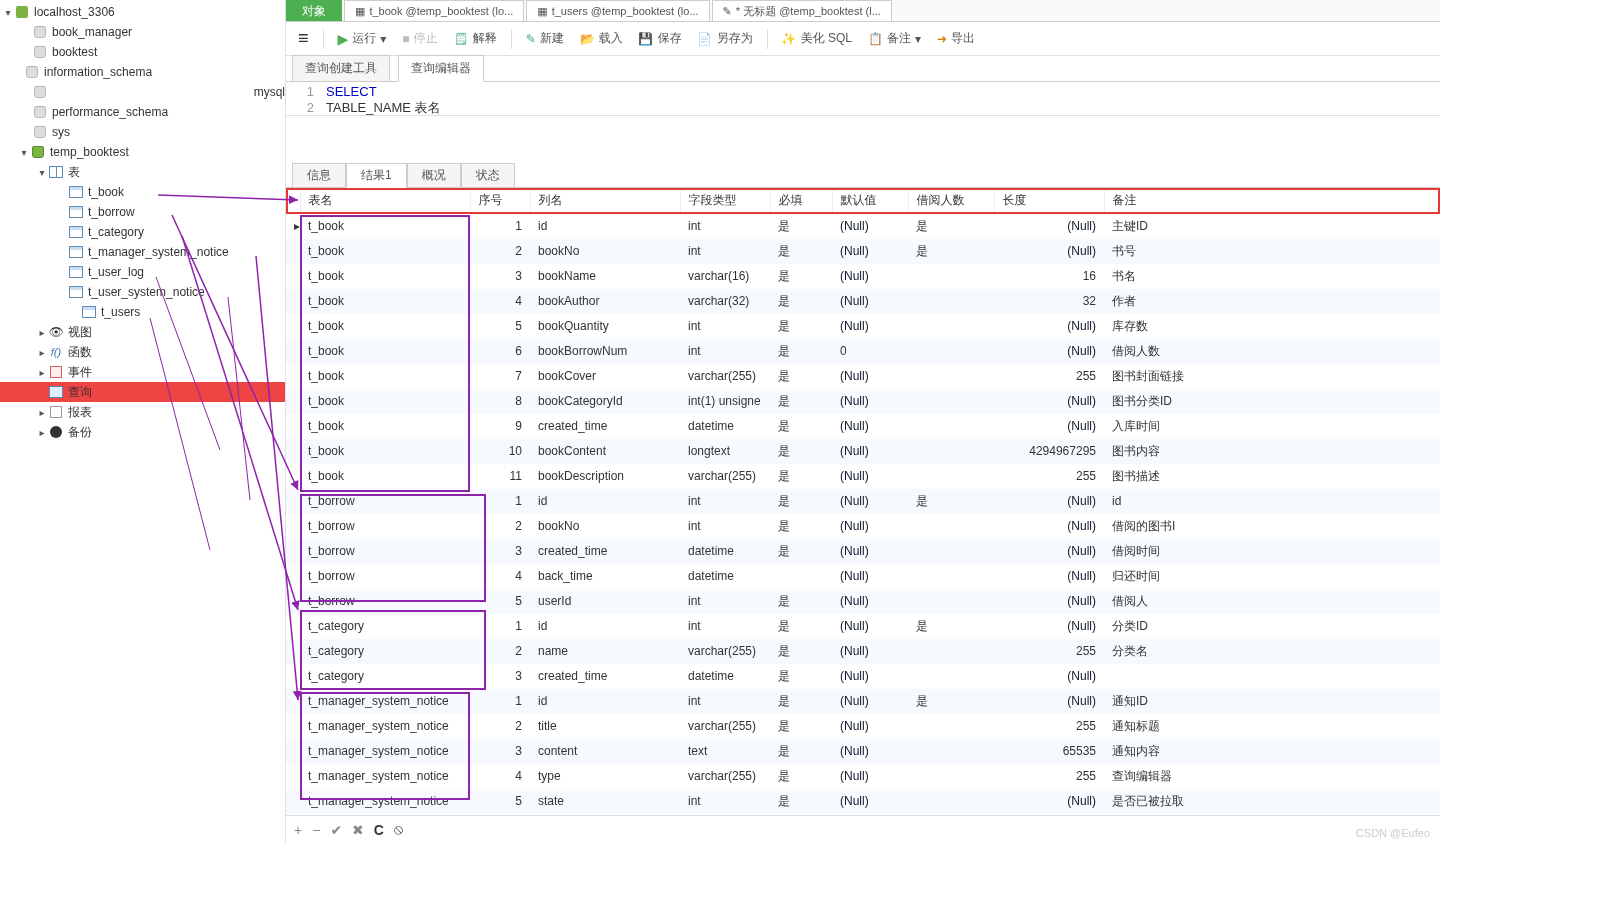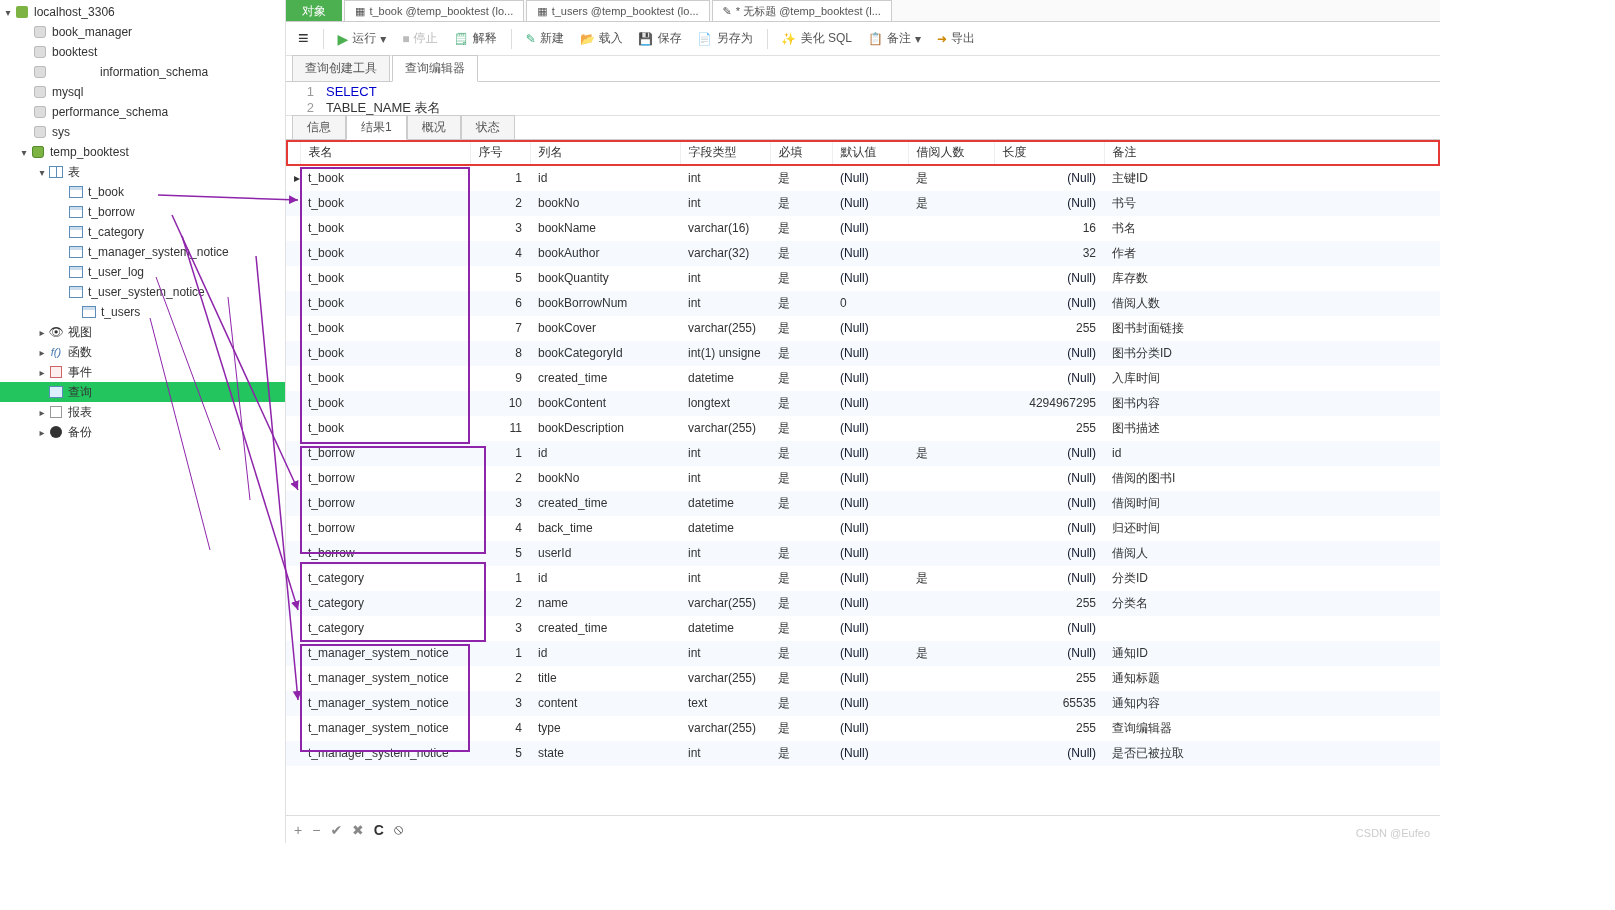--- a/index.html
+++ b/index.html
@@ -1,20 +1,20 @@
 <!DOCTYPE html>
 <html><head>
 <meta charset="utf-8">
 <style>
 * { margin: 0; padding: 0; box-sizing: border-box; font-family: "Microsoft YaHei", Tahoma, Arial, sans-serif; }
 body { font-size: 12px; color: #333; background: #fff; overflow: hidden; }
 .app { display: flex; height: 843px; width: 1440px; position: relative; }
 .sidebar { width: 286px; border-right: 1px solid #e0e0e0; padding-top: 2px; overflow-y: auto; }
 .tree-row { display: flex; align-items: center; height: 20px; padding-left: 4px; cursor: default; white-space: nowrap; }
-.tree-row.sel { background: #22c55e; }
+.tree-row.sel { background: #ef4444; }
 .tri { width: 12px; display: inline-block; text-align: center; color: #555; font-size: 10px; }
 .ico { width: 16px; height: 16px; display: inline-flex; align-items: center; justify-content: center; margin-right: 4px; }
 .db-ico { width: 12px; height: 12px; background: #ddd; border-radius: 2px 2px 3px 3px; border: 1px solid #bbb; }
 .db-ico.green { background: #7cb342; border-color: #558b2f; }
 .conn-ico { width: 12px; height: 12px; background: #7cb342; border-radius: 2px; }
 .tbl-ico { width: 14px; height: 12px; border: 1px solid #5c8db8; background: linear-gradient(to bottom,#cde 3px,#fff 3px); }
 .grid-ico { width: 14px; height: 12px; border: 1px solid #5c8db8; background: linear-gradient(to right,#fff 6px,#5c8db8 6px,#5c8db8 7px,#fff 7px),linear-gradient(to bottom,#cde 3px,#fff 3px); }
 .fx-ico { color: #4a7ab0; font-style: italic; font-size: 11px; }
 .ev-ico { width: 12px; height: 12px; border: 1px solid #c66; background: #fee; }
 .qry-ico { width: 14px; height: 12px; border: 1px solid #5c8db8; background: #def; }
@@ -25,26 +25,26 @@
 .tab-obj { padding: 3px 16px; background: #4caf50; color: #fff; font-size: 12px; }
 .tab-file { padding: 3px 10px; border: 1px solid #ccc; border-bottom: none; margin-left: 2px; background: #fff; display: flex; align-items: center; gap: 4px; font-size: 11px; color: #555; max-width: 200px; }
 .tab-file.active { background: #fff; }
 .toolbar { display: flex; align-items: center; height: 34px; padding: 0 6px; gap: 4px; border-bottom: 1px solid #e0e0e0; color: #555; }
 .tbtn { display: flex; align-items: center; gap: 4px; padding: 2px 6px; cursor: pointer; font-size: 12px; }
 .i-menu { font-size: 18px; color: #333; }
 .i-play { color: #4caf50; font-size: 14px; }
 .i-stop { color: #bbb; }
 .sep { width: 1px; height: 20px; background: #ddd; margin: 0 4px; }
 .tabs-sub { display: flex; height: 26px; border-bottom: 1px solid #ccc; padding-left: 6px; align-items: flex-end; }
-.stab { padding: 4px 12px; border: 1px solid #ccc; border-bottom: none; background: #f5f5f5; margin-right: 2px; font-size: 12px; color: #555; cursor: pointer; }
+.stab { padding: 4px 12px; border: 1px solid #ccc; border-bottom: none; background: #f5f5f5; margin-right: 8px; font-size: 12px; color: #555; cursor: pointer; }
 .stab.active { background: #fff; border-bottom: 1px solid #fff; position: relative; top: 1px; }
 .code { padding: 2px 8px; font-family: Consolas, monospace; font-size: 13px; height: 34px; overflow: hidden; border-bottom: 1px solid #e0e0e0; }
 .ln { color: #999; display: inline-block; width: 20px; text-align: right; margin-right: 12px; }
 .kw { color: #0000cc; }
-.tabs-res { display: flex; height: 24px; border-bottom: 1px solid #ccc; padding-left: 6px; align-items: flex-end; }
+.tabs-res { display: flex; height: 24px; border-bottom: 1px solid #ccc; padding-left: 6px; align-items: flex-end; margin-top: 48px; }
 .rtab { padding: 3px 14px; border: 1px solid #ccc; border-bottom: none; background: #f5f5f5; margin-right: 0; font-size: 12px; color: #555; cursor: pointer; }
 .rtab.active { background: #fff; border-bottom: 1px solid #fff; position: relative; top: 1px; }
 .grid-wrap { flex: 1; overflow: auto; position: relative; }
 table.grid { border-collapse: collapse; width: 100%; table-layout: fixed; }
 .grid th { background: #fff; text-align: left; font-weight: normal; padding: 4px 8px; border-bottom: 1px solid #ccc; border-right: 1px solid #eee; font-size: 12px; height: 24px; white-space: nowrap; overflow: hidden; }
 .grid thead tr { outline: 2px solid #e53935; outline-offset: -2px; }
 .grid td { padding: 3px 8px; font-size: 12px; height: 25px; white-space: nowrap; overflow: hidden; }
 .grid tbody tr:nth-child(even) { background: #f6faff; }
 .c-seq { text-align: right; padding-right: 8px; }
 .c-len { text-align: right; padding-right: 8px; }
@@ -75,27 +75,27 @@
             <span class="db-ico"></span>
           </span>
           <span>book_manager</span>
         </div>
         <div class="tree-row" style="padding-left: 32px;">
           <span class="ico">
             <span class="db-ico"></span>
           </span>
           <span>booktest</span>
         </div>
-        <div class="tree-row" style="padding-left: 32px; gap: 48px;">
+        <div class="tree-row" style="padding-left: 24px;">
           <span class="ico">
             <span class="db-ico"></span>
           </span>
           <span>information_schema</span>
         </div>
-        <div class="tree-row" style="padding-left: 32px;">
+        <div class="tree-row" style="padding-left: 32px; justify-content: space-between;">
           <span class="ico">
             <span class="db-ico"></span>
           </span>
           <span>mysql</span>
         </div>
         <div class="tree-row" style="padding-left: 32px;">
           <span class="ico">
             <span class="db-ico"></span>
           </span>
           <span>performance_schema</span>

